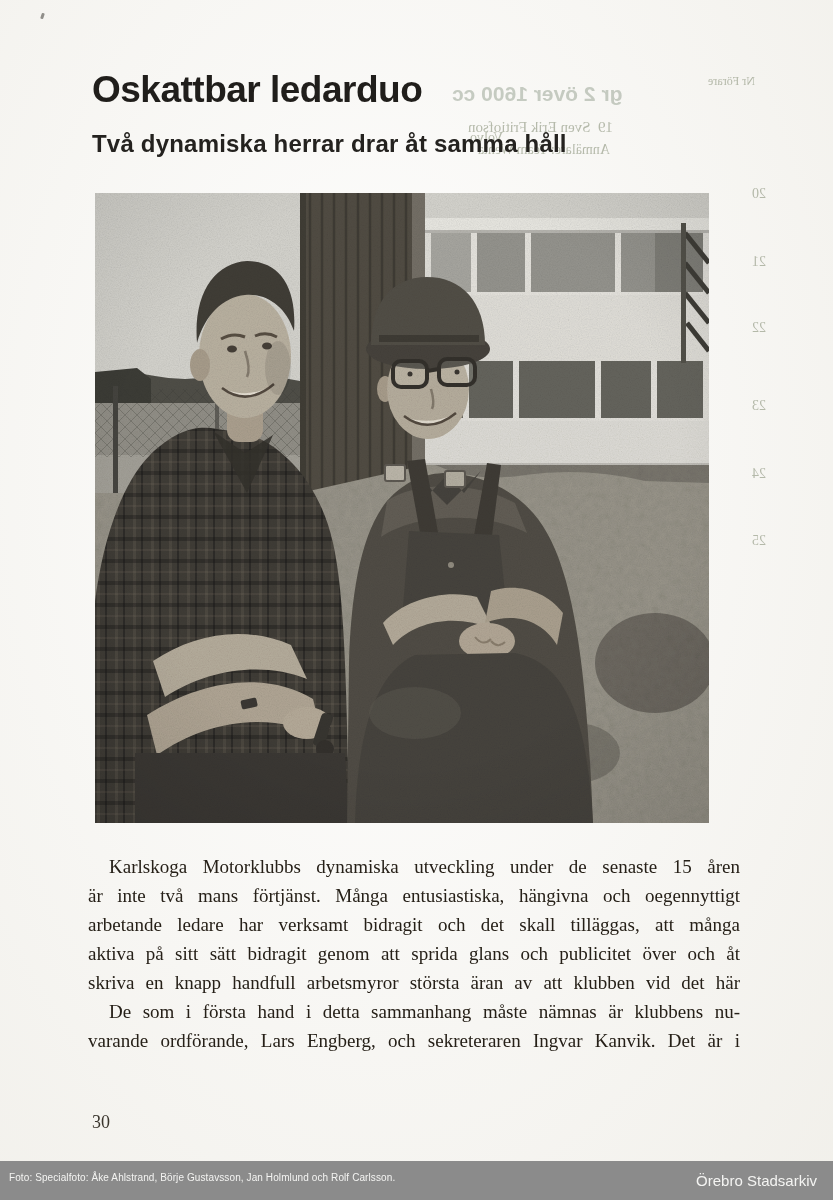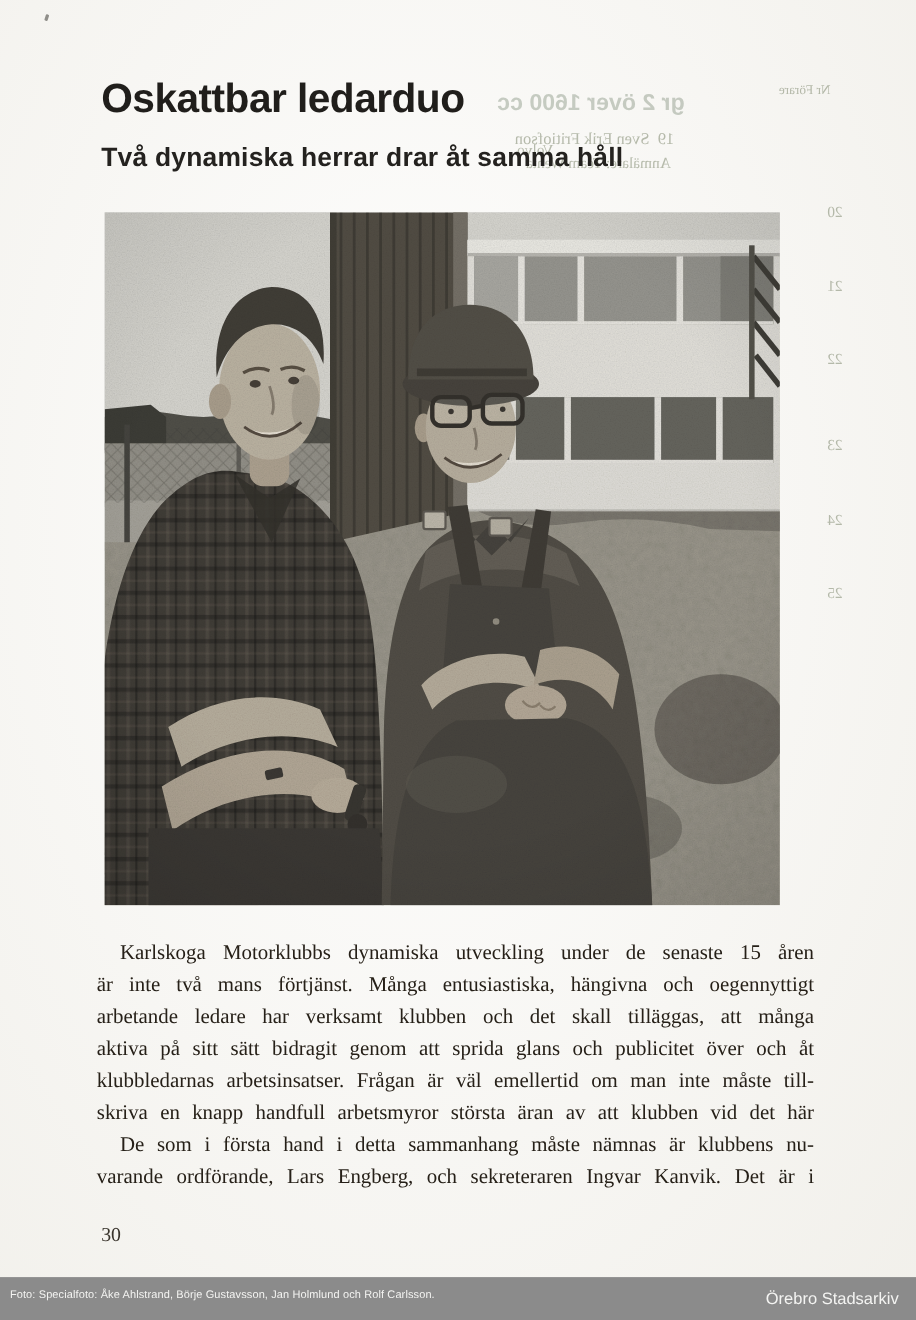--- a/index.html
+++ b/index.html
@@ -230,23 +230,22 @@
         <rect x="0" y="0" width="614" height="630" fill="#ffffff" opacity="0.05"></rect>
         <rect x="0" y="0" width="614" height="630" fill="#6b5f4d" opacity="0.05"></rect>
         <rect x="0" y="0" width="614" height="630" fill="url(#vig)"></rect>
       </g>
     </svg>
   </div>
 
   <div class="bodytext">
     <div class="bl ind">Karlskoga Motorklubbs dynamiska utveckling under de senaste 15 åren</div>
     <div class="bl">är inte två mans förtjänst. Många entusiastiska, hängivna och oegennyttigt</div>
-    <div class="bl">arbetande ledare har verksamt klubben och det skall tilläggas, att många</div>
+    <div class="bl">arbetande ledare har verksamt bidragit och det skall tilläggas, att många</div>
     <div class="bl">aktiva på sitt sätt bidragit genom att sprida glans och publicitet över och åt</div>
-    <div class="bl">klubbledarnas arbetsinsatser. Frågan är väl emellertid om man inte måste till-</div>
     <div class="bl">skriva en knapp handfull arbetsmyror största äran av att klubben vid det här</div>
     <div class="bl ind">De som i första hand i detta sammanhang måste nämnas är klubbens nu-</div>
     <div class="bl">varande ordförande, Lars Engberg, och sekreteraren Ingvar Kanvik. Det är i</div>
   </div>
 
   <div class="pagenum">30</div>
 
   <div class="footer">
     <span class="credit">Foto: Specialfoto: Åke Ahlstrand, Börje Gustavsson, Jan Holmlund och Rolf Carlsson.</span>
     <span class="archive">Örebro Stadsarkiv</span>

